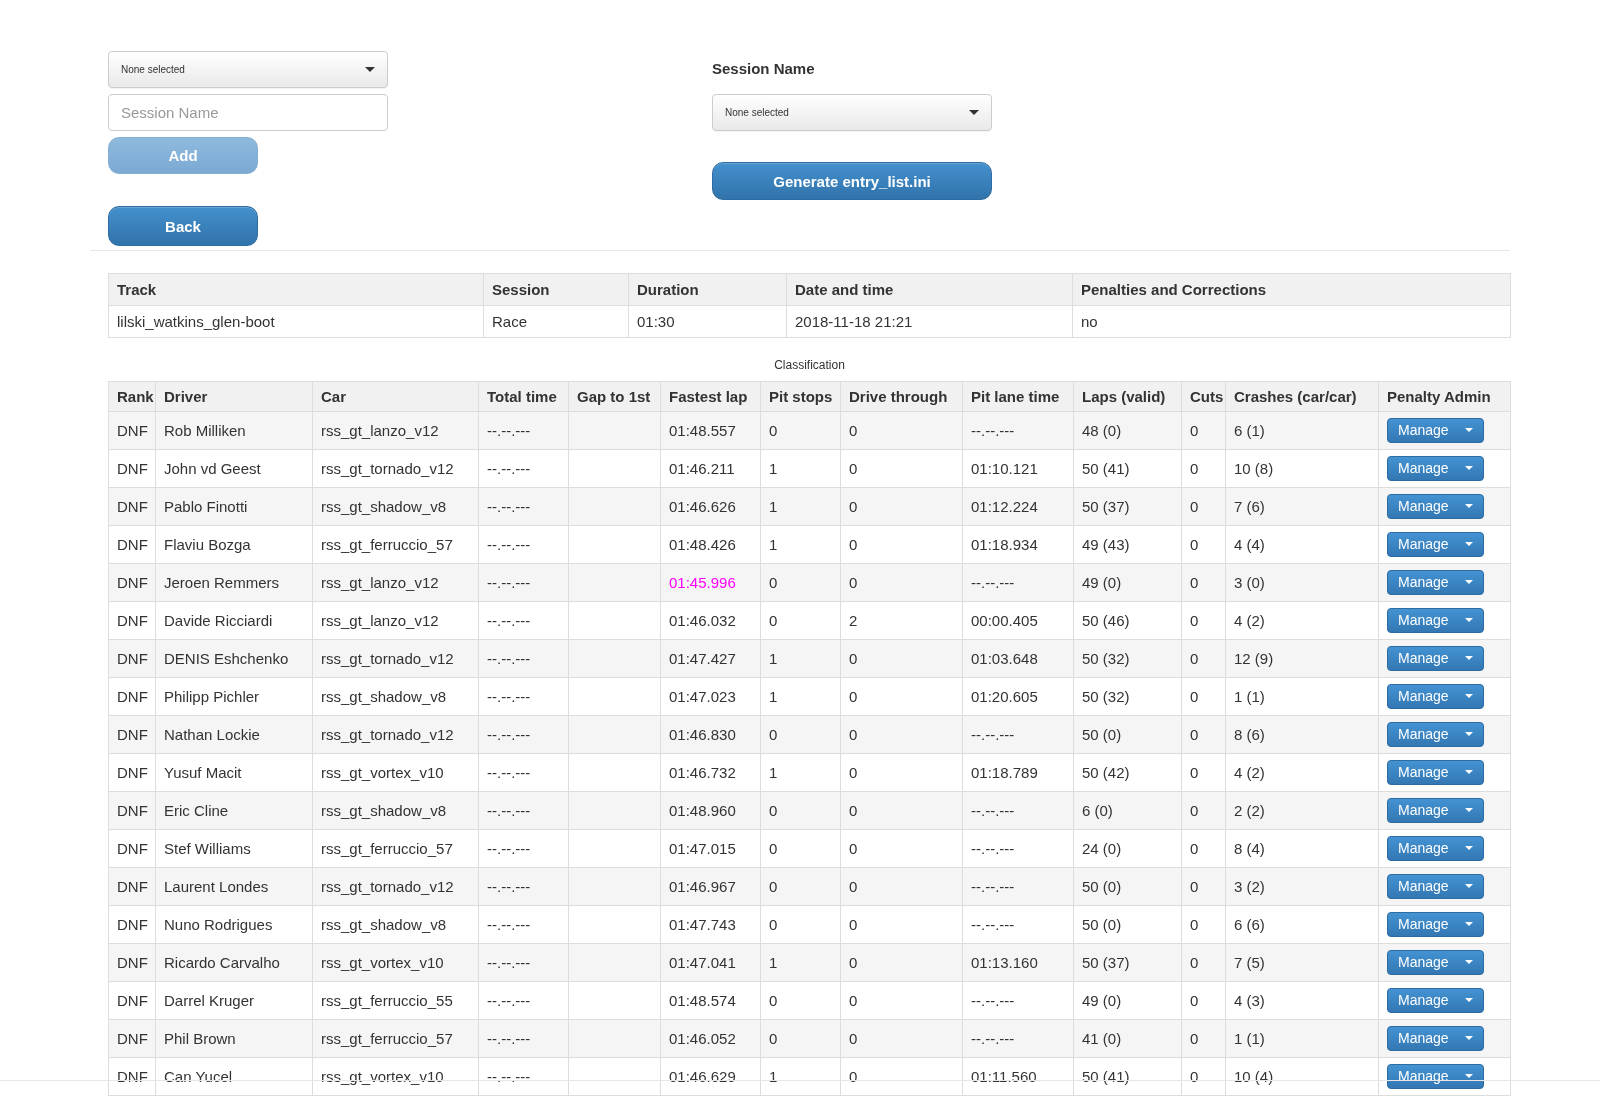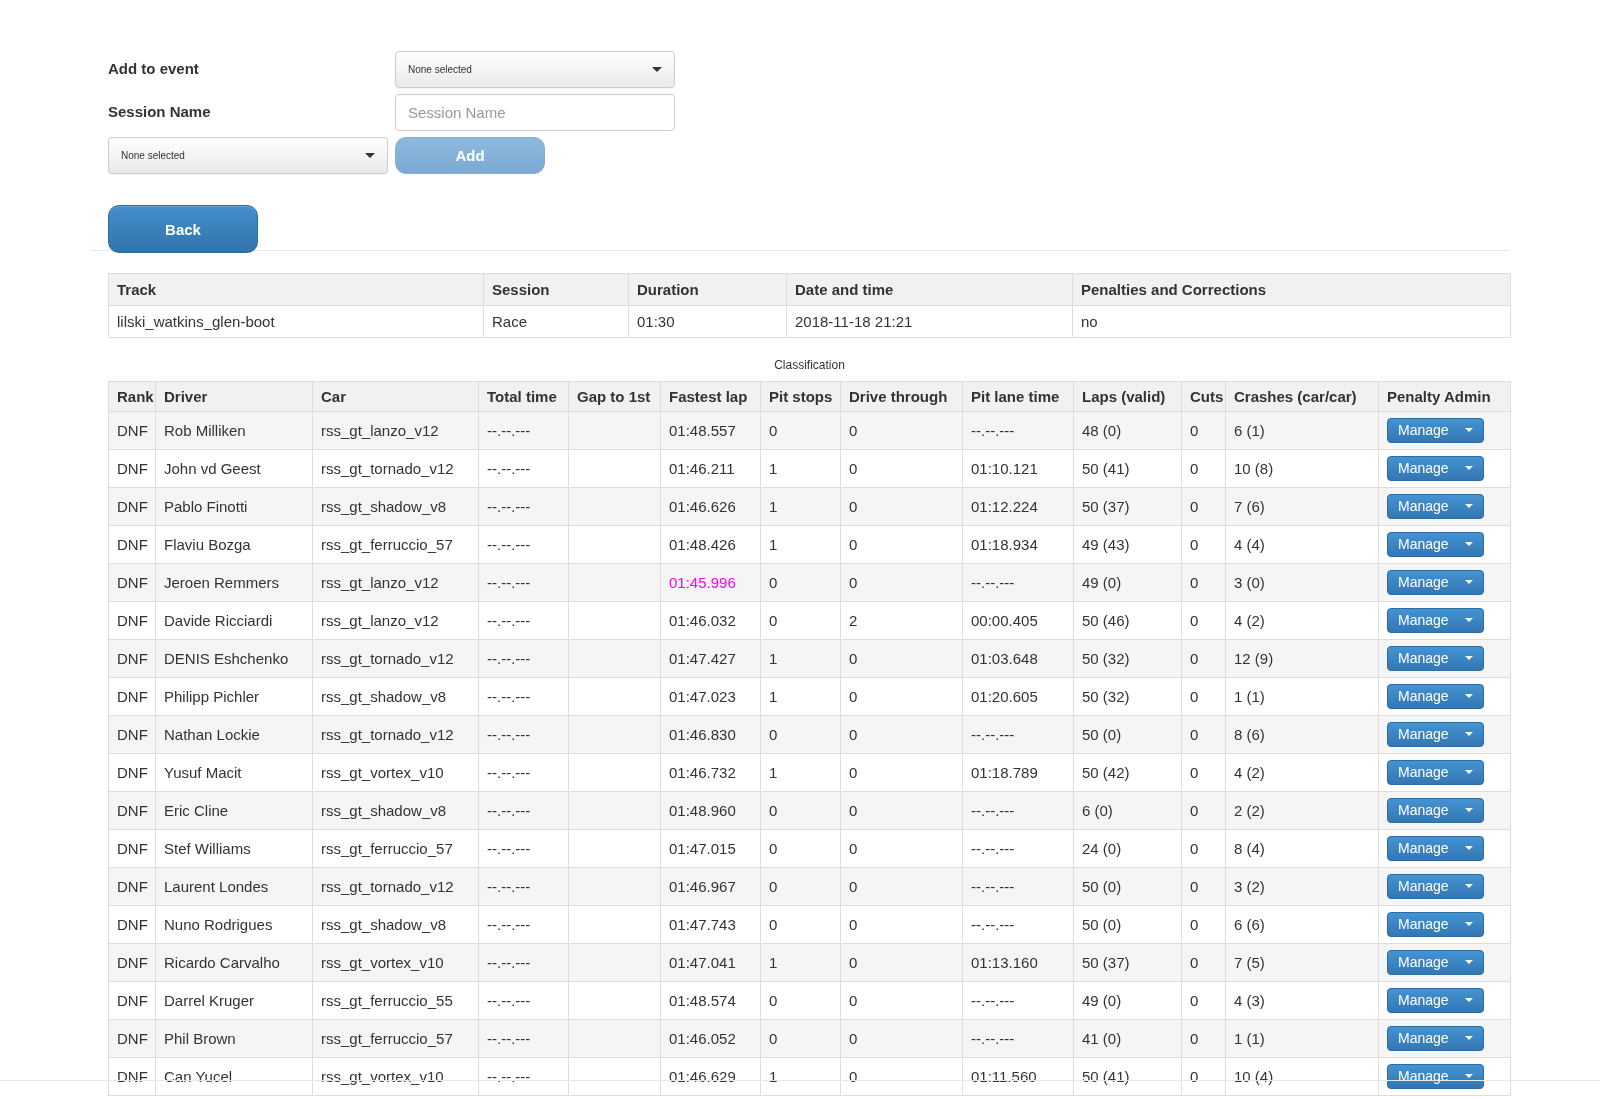--- a/index.html
+++ b/index.html
@@ -93,21 +93,21 @@
     width: 150px; height: 37px;
     background: linear-gradient(#8fbade, #7ba9d2);
     border: 1px solid #85aed4;
   }
   .btn-primary {
     background: linear-gradient(#4390cd, #3173ab);
     border: 1px solid #2d6ca2;
     box-shadow: inset 0 1px 0 rgba(255,255,255,.2);
   }
   .btn-generate { width: 280px; height: 38px; margin-top: 25px; }
-  .btn-back     { width: 150px; height: 48px; margin-top: 25px; }
+  .btn-back     { width: 150px; height: 40px; }
 
   .top-divider {
     border: none;
     border-top: 1px solid #e7e7e7;
     margin: 0 90px 0 90px;
   }
 
   
   table {
     border-collapse: collapse;
@@ -171,38 +171,38 @@
   }
 </style>
 </head>
 <body>
 
 <div class="page">
 
   <header class="topbar">
 
     <div class="form-grid">
-      <label class="lbl">Add to event</label>
       <button class="select-btn">
         <span>None selected</span>
         <span class="caret-down"></span>
       </button>
       <span></span>
 
       <label class="lbl">Session Name</label>
       <input class="text-input" type="text" placeholder="Session Name" style="">
       <span></span>
 
       <button class="select-btn">
         <span>None selected</span>
         <span class="caret-down"></span>
       </button>
       <button class="btn btn-add">Add</button>
 
       <span></span>
+      <button class="btn btn-primary btn-generate">Generate entry_list.ini</button>
       <button class="btn btn-primary btn-back">Back</button>
     </div>
   </header>
 
   <hr class="top-divider">
 
   <table class="session-table">
     <colgroup>
       <col style="width:375px">
         <col style="width:145px">

